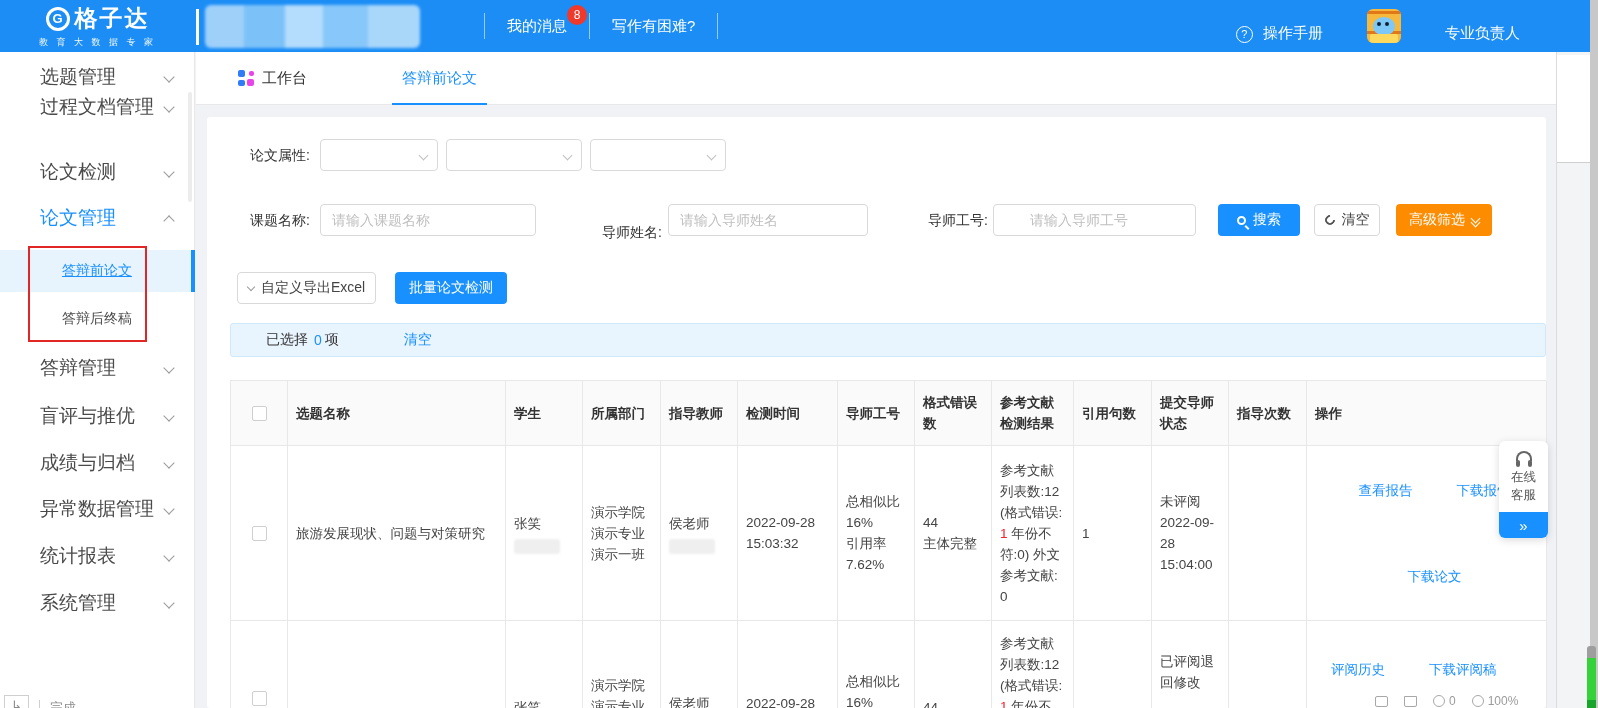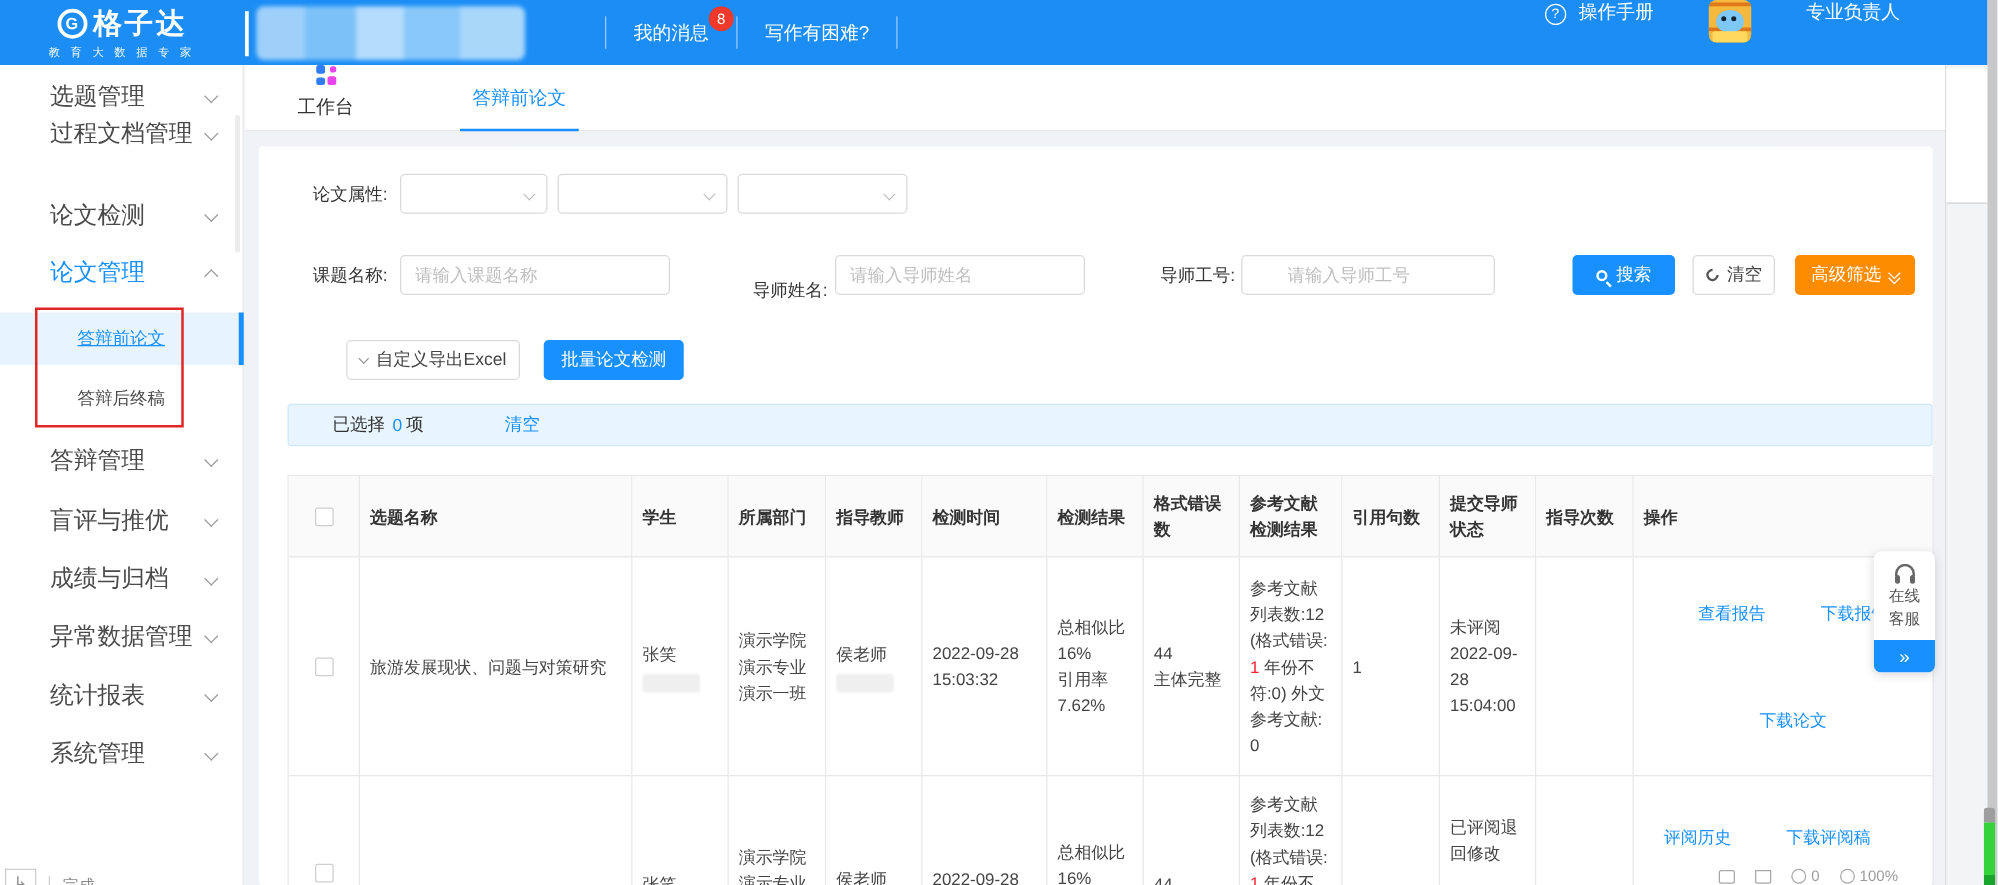--- a/index.html
+++ b/index.html
@@ -15,21 +15,21 @@
   .logo-brand { font-size:23px; font-weight:bold; letter-spacing:2px; }
   .logo-tagline { font-size:9px; letter-spacing:3px; margin-top:2px; opacity:.95; }
   .hdr-divider { position:absolute; left:196px; top:9px; width:3px; height:36px; background:#fff; }
   .blur-blob { position:absolute; left:205px; top:5px; width:215px; height:43px; border-radius:6px;
      background:linear-gradient(90deg,#b5dcfb 0 18%,#8ecbf9 18% 37%,#cfeafe 37% 55%,#9bd2fa 55% 76%,#c2e4fc 76%);
      opacity:.85; filter:blur(1.5px); }
   .hdr-nav { position:absolute; left:460px; top:0; height:52px; display:flex; align-items:center; color:#fff; font-size:15px;padding-left:24px; }
   .hdr-vline { width:1px; height:26px; background:rgba(255,255,255,.55); }
   .hdr-link { padding:0 22px; position:relative; cursor:pointer; white-space:nowrap; }
   .badge { position:absolute; top:-12px; right:2px; min-width:20px; height:20px; border-radius:10px; background:#f0382b; border:2px solid #fff0; color:#fff; font-size:12px; display:flex; align-items:center; justify-content:center; padding:0 4px; }
-  .hdr-right { position:absolute; right:70px; top:0; height:43px; display:flex; align-items:flex-start; gap:44px; color:#fff; font-size:15px; }
+  .hdr-right { position:absolute; right:70px; top:0; height:43px; display:flex; align-items:flex-end; gap:44px; color:#fff; font-size:15px; }
   .qmark { display:inline-flex; width:17px; height:17px; border:1.5px solid #fff; border-radius:50%; align-items:center; justify-content:center; font-size:11px; margin-right:6px; }
   .avatar { width:34px; height:34px; border-radius:6px; background:#f6b93d; overflow:hidden; position:relative; }
   .avatar .face { position:absolute; left:6px; top:8px; width:22px; height:18px; background:#7ec8f8; border-radius:50% 50% 45% 45%; }
   .avatar .eye { position:absolute; width:4px; height:4px; background:#123; border-radius:50%; top:13px; }
   .avatar .stripe { position:absolute; width:34px; height:3px; background:#e07818; }
   .avatar .board { position:absolute; left:3px; bottom:0; width:28px; height:9px; background:#ffd95e; border-radius:2px; }
 
   
   .sidebar { position:absolute; left:0; top:52px; width:195px; height:656px; background:#fff; border-right:1px solid #e8e8e8; z-index:20; }
   .mi { position:absolute; left:0; width:195px; height:40px; display:flex; align-items:center; padding-left:40px; font-size:19px; color:#4a4a4a; cursor:pointer; }
@@ -39,37 +39,37 @@
   .mi.active-parent { color:#1890ff; }
   .submenu-active { position:absolute; left:0; top:198px; width:195px; height:42px; background:#e7f3fd; }
   .submenu-active .bar { position:absolute; right:0; top:0; width:4px; height:42px; background:#1890ff; }
   .sub-label { position:absolute; left:62px; font-size:14px; cursor:pointer; }
   .red-box { position:absolute; left:28px; top:194px; width:119px; height:96px; border:2px solid #e12626; z-index:5; pointer-events:none; }
   .side-scroll { position:absolute; left:188px; top:40px; width:4px; height:110px; background:#ececec; border-radius:2px; }
 
   
   .tabbar { position:absolute; left:196px; top:52px; width:1360px; height:53px; background:#fff; border-bottom:1px solid #e8e8e8; display:flex; align-items:center; z-index:10; }
   .tab { height:53px; display:flex; align-items:center; gap:8px; font-size:15px; color:#333; padding:0 20px; cursor:pointer; position:relative; }
-  .tab.first { margin-left:22px;flex-direction:column; }
+  .tab.first { margin-left:22px; }
   .grid-icon { width:16px; height:16px; position:relative; }
   .grid-icon i { position:absolute; border-radius:2px; }
   .tab.active { color:#1890ff; }
   .tab.active::after { content:""; position:absolute; left:10px; right:10px; bottom:0; height:2px; background:#1890ff; }
 
   
   .main-bg { position:absolute; left:196px; top:106px; width:1360px; height:602px; background:#f0f2f5; }
   .card { position:absolute; left:207px; top:117px; width:1339px; height:591px; background:#fff; border-radius:3px; }
 
   
   .flabel { position:absolute; font-size:14px; color:#333; line-height:32px; text-align:right; }
   .select { position:absolute; height:32px; border:1px solid #d9d9d9; border-radius:4px; background:#fff; cursor:pointer; }
   .select .chev { position:absolute; right:10px; top:12px; border-color:#bfbfbf; width:7px; height:7px; }
   .tinput { position:absolute; height:32px; border:1px solid #d9d9d9; border-radius:4px; padding:0 11px; font-size:14px; color:#333; outline:none; font-family:inherit; }
   .tinput::placeholder { color:#bfbfbf; }
-  .btn { position:absolute; height:32px; border-radius:4px; font-size:14px; display:flex; align-items:center; justify-content:center; gap:7px; cursor:pointer; border:none; font-family:inherit;margin-left:40px; }
+  .btn { position:absolute; height:32px; border-radius:4px; font-size:14px; display:flex; align-items:center; justify-content:center; gap:7px; cursor:pointer; border:none; font-family:inherit; }
   .btn.blue { background:#1890ff; color:#fff; }
   .btn.plain { background:#fff; border:1px solid #d9d9d9; color:#444; }
   .btn.orange { background:#fe8c00; color:#fff; }
   .mag { width:9px; height:9px; border:2px solid #fff; border-radius:50%; position:relative; display:inline-block; }
   .mag::after { content:""; position:absolute; left:7px; top:7px; width:2px; height:5px; background:#fff; transform:rotate(-45deg); }
   .refresh { width:10px; height:10px; border:2px solid #555; border-radius:50%; border-top-color:transparent; transform:rotate(45deg); display:inline-block; }
   .dchev { display:inline-flex; flex-direction:column; gap:1px; }
   .dchev .chev { border-color:#fff; width:7px; height:7px; }
 
   
@@ -286,21 +286,21 @@
     <div class="tcell">
         <span>所属部门</span>
       </div>
     <div class="tcell">
         <span>指导教师</span>
       </div>
     <div class="tcell">
         <span>检测时间</span>
       </div>
     <div class="tcell">
-        <span>检测结果</span>
+        <span>导师工号</span>
       </div>
     <div class="tcell">
         <span>格式错误数</span>
       </div>
     <div class="tcell">
         <span>参考文献检测结果</span>
       </div>
     <div class="tcell">
         <span>引用句数</span>
       </div>

